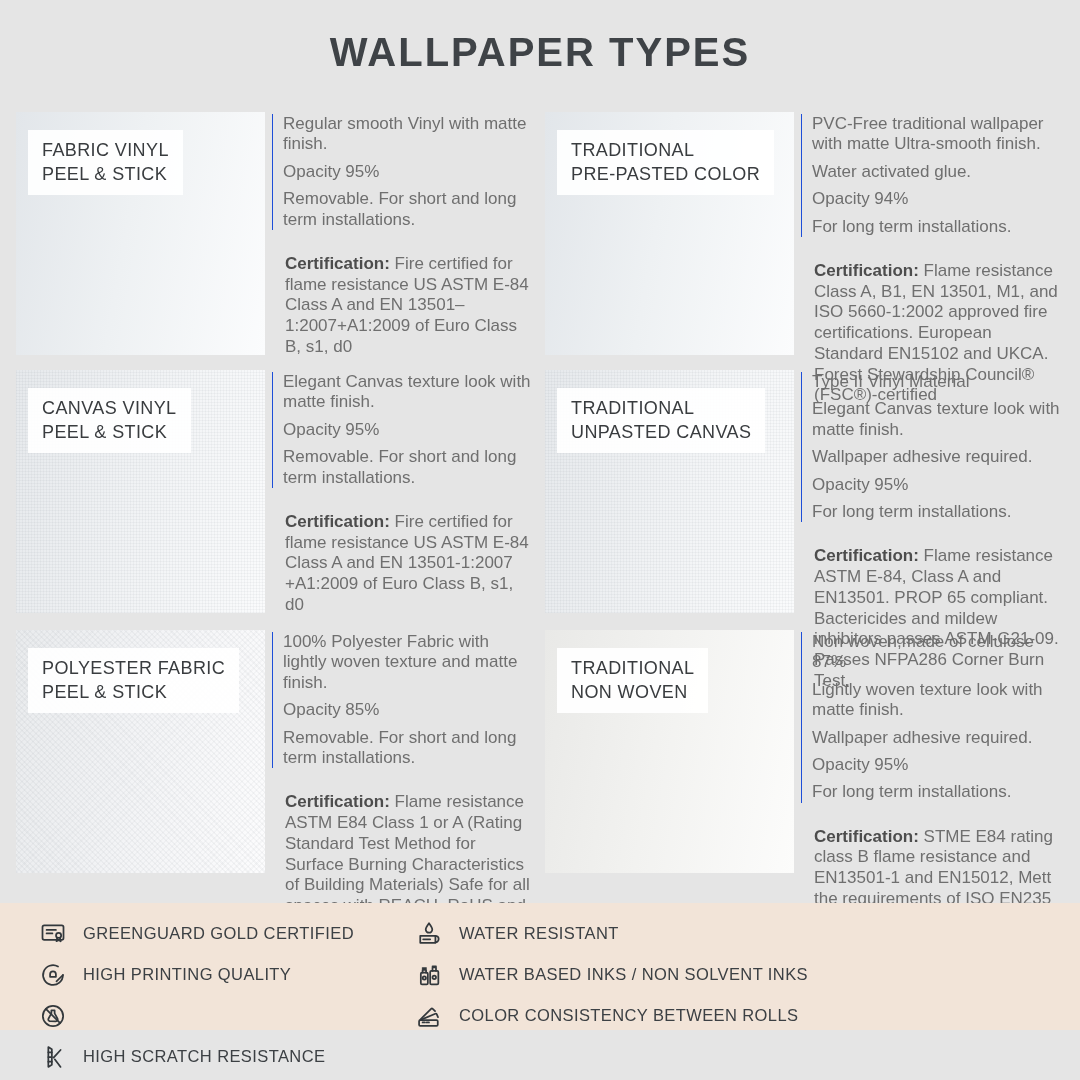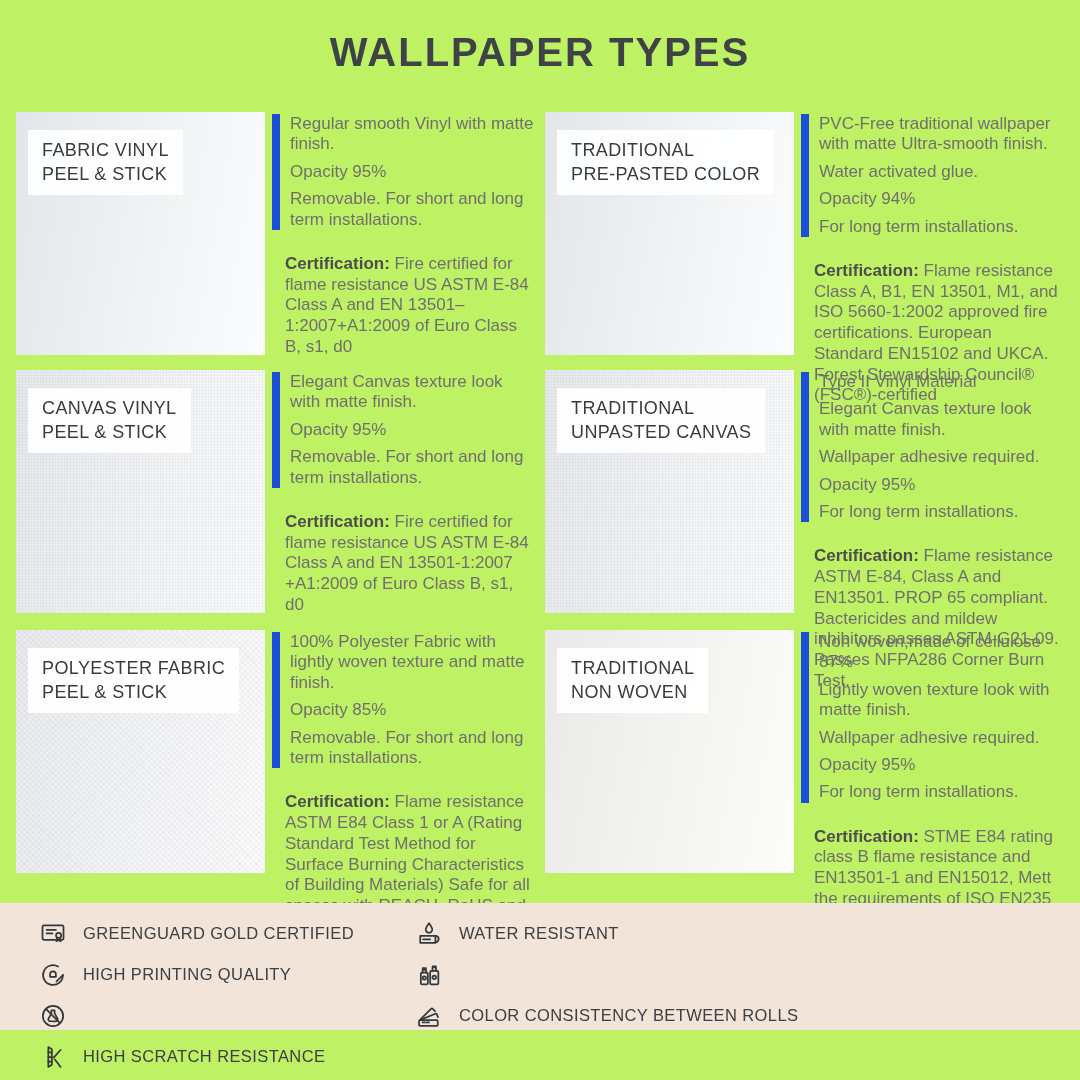--- a/index.html
+++ b/index.html
@@ -1,20 +1,20 @@
 <!DOCTYPE html>
 <html><head>
 <meta charset="utf-8">
 <style>
   * { box-sizing: border-box; margin: 0; padding: 0; }
   html,body { background:#ffffff; }
   .page {
     position: relative;
     width: 1080px; height: 1080px;
-    background: #bef264;
+    background: #e5e5e5;
     overflow: hidden;
     font-family: "Liberation Sans", sans-serif;
   }
 
   
   .title {
     position: absolute; top: 30px; left: 0; width: 100%;
     text-align: center;
     font-size: 40px; font-weight: 600; letter-spacing: 2px;
     color: #3f4347;
@@ -66,21 +66,21 @@
     position: absolute; top: 18px; left: 12px;
     background: rgba(255,255,255,.92);
     padding: 8px 14px;
     font-size: 18px; line-height: 1.35; letter-spacing: .4px;
     color: #393c3f; white-space: nowrap;
   }
 
   
   .textcol { position: absolute; left: 256px; top: 2px; width: 263px; }
   .desc {
-    border-left: 8px solid #1d4ed8;
+    border-left: 1px solid #1d4ed8;
     padding-left: 10px;
   }
   .desc p {
     font-size: 17px; line-height: 1.2; color: #6f6f6f;
     margin: 0 0 7px 0;
   }
   .desc p:last-child { margin-bottom: 0; }
   .cert {
     margin-top: 24px; padding-left: 13px;
     font-size: 17px; line-height: 1.22; color: #6f6f6f;
@@ -286,20 +286,21 @@
         <span class="ficon">
           <svg viewBox="0 0 24 24">
               <rect x="5" y="10" width="6" height="10" rx="1"></rect>
               <path d="M6.5 10V7.5h3V10M6.5 6h3"></path>
               <circle cx="8" cy="14.5" r="1.4"></circle>
               <rect x="13" y="8.5" width="7" height="11.5" rx="1"></rect>
               <path d="M15 8.5V5.5h3v3M15 4.5h3"></path>
               <circle cx="16.5" cy="14" r="1.5"></circle>
             </svg>
         </span>
+        <span class="ftext">WATER BASED INKS / NON SOLVENT INKS</span>
       </div>
       <div class="feat">
         <span class="ficon">
           <svg viewBox="0 0 24 24">
               <path d="M4.5 15.5h14a1 1 0 0 1 1 1v3a1 1 0 0 1-1 1h-14a1 1 0 0 1-1-1v-3a1 1 0 0 1 1-1z"></path>
               <path d="M4.8 15.3l12.6-5.2a1 1 0 0 1 1.3.5l1 2.4"></path>
               <path d="M4.6 15l9.2-9.2a1 1 0 0 1 1.4 0l2 2"></path>
               <path d="M6.5 17.5h2M10 17.5h2"></path>
             </svg>
         </span>

